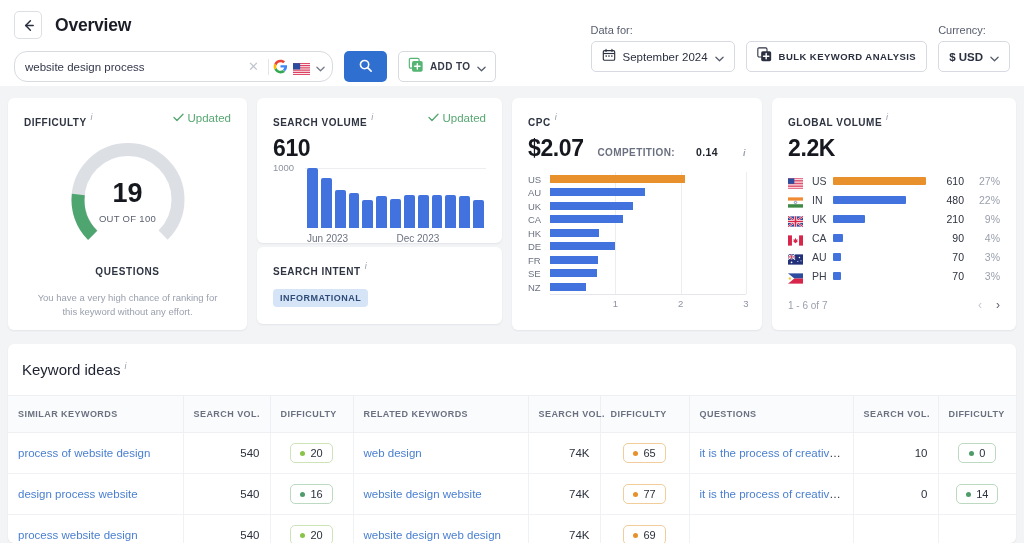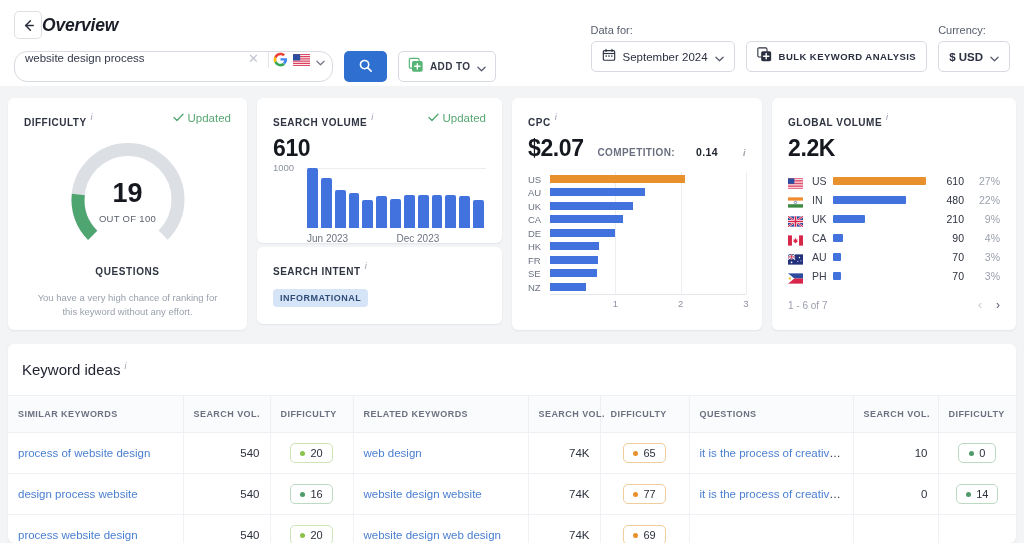--- a/index.html
+++ b/index.html
@@ -7,33 +7,33 @@
     width: 1024px; height: 543px;
     font-family: "Liberation Sans", sans-serif;
     background: #f3f4f6;
     color: #1f2330;
     overflow: hidden;
   }
   .page { width: 1024px; height: 543px; position: relative; background: #f3f4f6; }
 
   
   .topbar { background: #ffffff; height: 86px; padding: 8px 14px 0 14px; position: relative; }
-  .row1 { display: flex; align-items: center; height: 34px; font-style: italic; }
+  .row1 { display: flex; align-items: center; gap: 13px; height: 34px; }
   .back-btn {
     width: 28px; height: 28px; border: 1px solid #dcdfe4; border-radius: 5px;
     background: #fff; display: flex; align-items: center; justify-content: center;
     cursor: pointer;
   }
   .back-btn svg { display: block; }
   .page-title { font-size: 17.5px; font-weight: 700; letter-spacing: -0.2px; color: #1a1d27; }
 
   .row2 { display: flex; align-items: center; gap: 11px; margin-top: 9px; }
   .search-wrap {
     width: 319px; height: 31px; border: 1px solid #d7dae0; border-radius: 13px;
-    background: #fff; display: flex; align-items: flex-start; padding: 0 7px 0 10px;
+    background: #fff; display: flex; align-items: center; padding: 0 7px 0 10px;
   }
   .search-input {
     flex: 1; border: none; outline: none; font-size: 11.5px;
     font-family: "Liberation Sans", sans-serif; color: #33384a; background: transparent;
   }
   .clear-x { color: #c2c6cf; font-size: 13px; cursor: pointer; padding: 0 5px; line-height: 1; }
   .vsep { width: 1px; height: 16px; background: #e3e5ea; margin: 0 4px; }
   .g-icon { width: 15px; height: 15px; cursor: pointer; }
   .flag { width: 17px; height: 12px; border-radius: 1px; margin-left: 5px; cursor: pointer; display:block; }
   .caret { margin-left: 6px; cursor: pointer; display:block; }
@@ -407,35 +407,35 @@
             <div class="cpc-row">
               <div class="cpc-lbl">CA</div>
               <div class="cpc-track">
                 <div class="cpc-grid" style="left: 33.3333%;"></div>
                 <div class="cpc-grid" style="left: 66.6667%;"></div>
                 <div class="cpc-grid" style="left: 100%;"></div>
                 <div class="cpc-bar" title="CA: 1.12" style="width: 37.3333%;"></div>
               </div>
             </div>
             <div class="cpc-row">
+              <div class="cpc-lbl">HK</div>
+              <div class="cpc-track">
+                <div class="cpc-grid" style="left: 33.3333%;"></div>
+                <div class="cpc-grid" style="left: 66.6667%;"></div>
+                <div class="cpc-grid" style="left: 100%;"></div>
+                <div class="cpc-bar" title="HK: 0.75" style="width: 25%;"></div>
+              </div>
+            </div>
+            <div class="cpc-row">
               <div class="cpc-lbl">DE</div>
               <div class="cpc-track">
                 <div class="cpc-grid" style="left: 33.3333%;"></div>
                 <div class="cpc-grid" style="left: 66.6667%;"></div>
                 <div class="cpc-grid" style="left: 100%;"></div>
                 <div class="cpc-bar" title="DE: 1" style="width: 33.3333%;"></div>
-              </div>
-            </div>
-            <div class="cpc-row">
-              <div class="cpc-lbl">HK</div>
-              <div class="cpc-track">
-                <div class="cpc-grid" style="left: 33.3333%;"></div>
-                <div class="cpc-grid" style="left: 66.6667%;"></div>
-                <div class="cpc-grid" style="left: 100%;"></div>
-                <div class="cpc-bar" title="HK: 0.75" style="width: 25%;"></div>
               </div>
             </div>
             <div class="cpc-row">
               <div class="cpc-lbl">FR</div>
               <div class="cpc-track">
                 <div class="cpc-grid" style="left: 33.3333%;"></div>
                 <div class="cpc-grid" style="left: 66.6667%;"></div>
                 <div class="cpc-grid" style="left: 100%;"></div>
                 <div class="cpc-bar" title="FR: 0.74" style="width: 24.6667%;"></div>
               </div>

